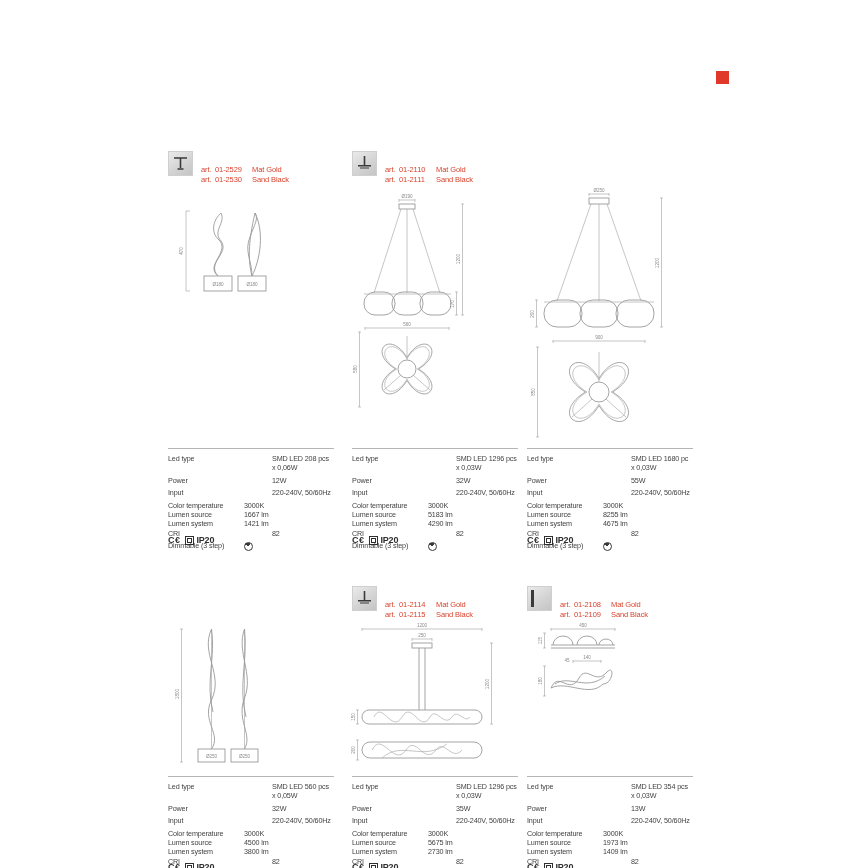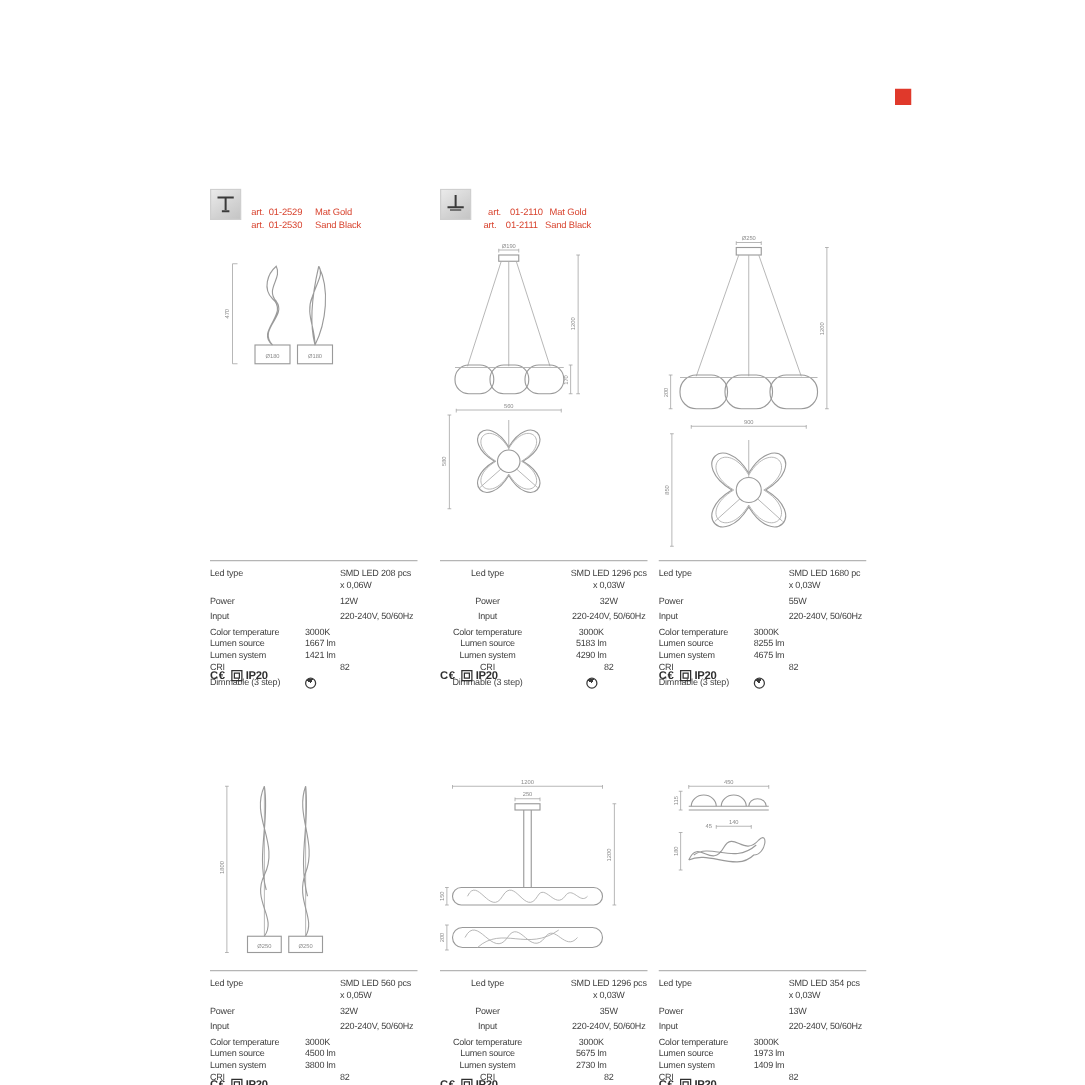--- a/index.html
+++ b/index.html
@@ -2,21 +2,21 @@
 <html><head>
 <meta charset="utf-8">
 <style>
   html,body{margin:0;padding:0;background:#ffffff;}
   #page{position:relative;width:868px;height:868px;background:#ffffff;overflow:hidden;
         font-family:"Liberation Sans", sans-serif;color:#3d3d3d;margin-top:48px;}
   .brand-square{position:absolute;left:716px;top:23px;width:13px;height:13px;background:#e0392b;}
   .section{position:absolute;width:168px;}
   .sec-r1{top:103px;height:400px;}
   .sec-r2{top:538px;height:295px;}
-  .c1{left:168px;} .c2{left:352px;text-align:center;} .c3{left:527px;}
+  .c1{left:168px;} .c2{left:352px;} .c3{left:527px;}
   
   .hdr{position:absolute;left:0;top:0;display:flex;}
   .mount-icon{width:25px;height:25px;background:linear-gradient(145deg,#ececec 0%,#d2d2d2 60%,#c3c3c3 100%);
       box-shadow:inset 0 0 0 1px #cfcfcf;flex:0 0 auto;}
   .art-block{margin-left:8px;margin-top:14px;font-size:7.5px;line-height:10px;color:#d8432e;letter-spacing:-0.1px;white-space:nowrap;}
   .art-line .pfx{display:inline-block;width:14px;}
   .art-line .code{display:inline-block;width:37px;}
   
   .drawing{position:absolute;}
   svg{display:block;overflow:visible;}
@@ -317,20 +317,32 @@
     <div class="certs">
       <span class="ce">C€</span>
       <span class="cls2">
           <i></i>
         </span>
       <span class="ip">IP20</span>
     </div>
   </div>
 
   <div class="section sec-r2 c2">
+    <div class="hdr">
+      <div class="mount-icon">
+        <svg class="glyph" viewBox="0 0 25 25">
+            <path d="M12.5 5 V14 M6 14.8 H19" stroke="#3a3a3a" stroke-width="1.6" fill="none"></path>
+            <path d="M8 17 H17" stroke="#3a3a3a" stroke-width="1" fill="none"></path>
+          </svg>
+      </div>
+      <div class="art-block">
+        <div class="art-line"><span class="pfx">art.</span><span class="code">01-2114</span><span>Mat Gold</span></div>
+        <div class="art-line"><span class="pfx">art.</span><span class="code">01-2115</span><span>Sand Black</span></div>
+      </div>
+    </div>
     <svg class="drawing" style="left:0;top:36px" width="150" height="154" viewBox="0 0 150 154">
       <text class="dimtxt" x="70" y="5" text-anchor="middle">1200</text>
       <path class="dim" d="M10 7 H130 M10 6 V9 M130 6 V9"></path>
       <text class="dimtxt" x="70" y="15" text-anchor="middle">250</text>
       <path class="dim" d="M60 17 H80 M60 16 V19 M80 16 V19"></path>
       <rect class="ln" x="60" y="21" width="20" height="5"></rect>
       <path class="ln" d="M67 26 V88 M73 26 V88"></path>
       <rect class="ln" x="10" y="88" width="120" height="14" rx="7"></rect>
       <path class="ln2" d="M22 95 C30 78 40 112 50 95 C60 78 68 112 78 95 C84 84 92 106 100 95 C106 86 112 102 118 95"></path>
       <path class="dim" d="M4 88 H7 M4 102 H7 M5.5 88 V102"></path>
@@ -379,20 +391,31 @@
     <div class="certs">
       <span class="ce">C€</span>
       <span class="cls2">
           <i></i>
         </span>
       <span class="ip">IP20</span>
     </div>
   </div>
 
   <div class="section sec-r2 c3">
+    <div class="hdr">
+      <div class="mount-icon">
+        <svg class="glyph" viewBox="0 0 25 25">
+            <path d="M5.5 4 V21" stroke="#3a3a3a" stroke-width="3" fill="none"></path>
+          </svg>
+      </div>
+      <div class="art-block">
+        <div class="art-line"><span class="pfx">art.</span><span class="code">01-2108</span><span>Mat Gold</span></div>
+        <div class="art-line"><span class="pfx">art.</span><span class="code">01-2109</span><span>Sand Black</span></div>
+      </div>
+    </div>
     <svg class="drawing" style="left:8px;top:36px" width="90" height="84" viewBox="0 0 90 84">
       <text class="dimtxt" x="48" y="5" text-anchor="middle">450</text>
       <path class="dim" d="M16 7 H80 M16 6 V9 M80 6 V9"></path>
       <path class="dim" d="M8 11 H11 M8 26 H11 M9.5 11 V26"></path>
       <text class="dimtxt" x="7" y="18.5" transform="rotate(-90 7 18.5)" text-anchor="middle">115</text>
       <path class="ln" d="M16 26 H80 M16 23 H80"></path>
       <path class="ln" d="M18 23 A10 9 0 0 1 38 23 M42 23 A10 9 0 0 1 62 23 M64 23 A7 6 0 0 1 78 23"></path>
       <text class="dimtxt" x="52" y="37" text-anchor="middle">140</text>
       <path class="dim" d="M38 39 H66 M38 38 V41 M66 38 V41"></path>
       <text class="dimtxt" x="32" y="40" text-anchor="middle">45</text>

